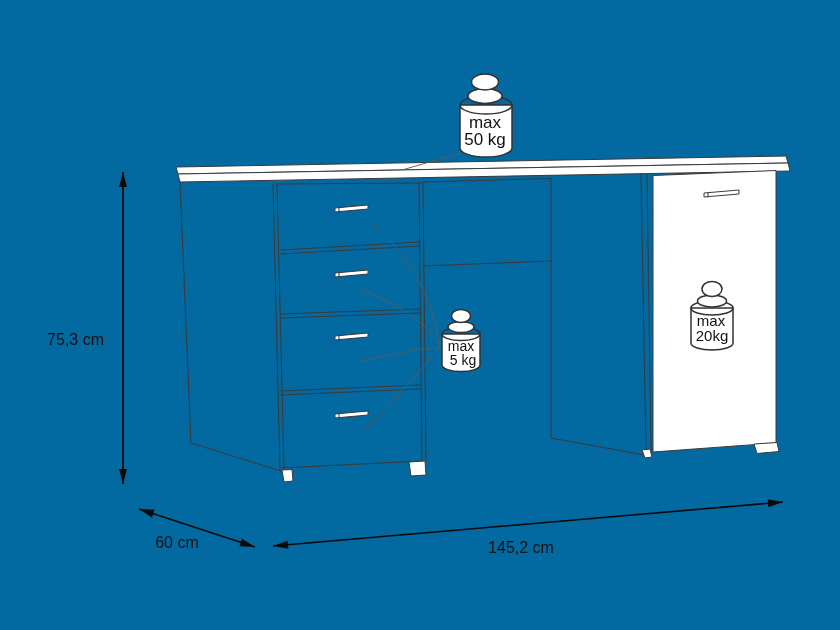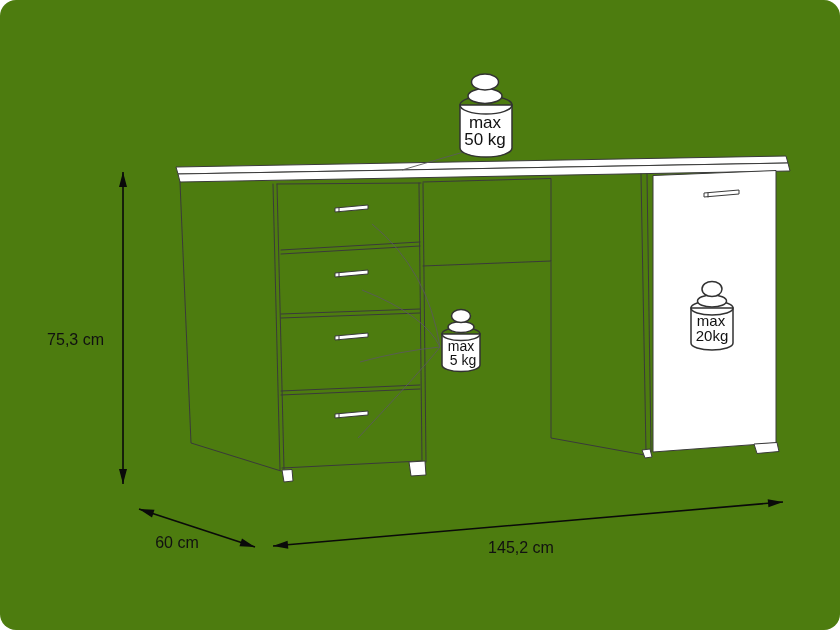--- a/index.html
+++ b/index.html
@@ -4,24 +4,23 @@
 <style>
   html, body {
     margin: 0;
     padding: 0;
     background: #ffffff;
   }
   .stage {
     position: relative;
     width: 840px;
     height: 630px;
-    background: #4d7c0f;
+    background: #0369a1;
     overflow: hidden;
     font-family: "Liberation Sans", sans-serif;
-    border-radius: 16px;
   }
   svg { display: block; }
 
   
   .desk-line   { stroke: #3a3a3a; stroke-width: 1;   fill: none; stroke-linejoin: round; stroke-linecap: round; }
   .desk-fill   { stroke: #3a3a3a; stroke-width: 1;   fill: #ffffff; stroke-linejoin: round; }
   .leader      { stroke: #5a5a5a; stroke-width: 0.9; fill: none; }
   .weight-ln   { stroke: #323232; stroke-width: 1.5; fill: none; }
   .weight-fill { stroke: #323232; stroke-width: 1.5; fill: #ffffff; }
   .dim-line    { stroke: #0a0a0a; stroke-width: 1.6; fill: none; }

